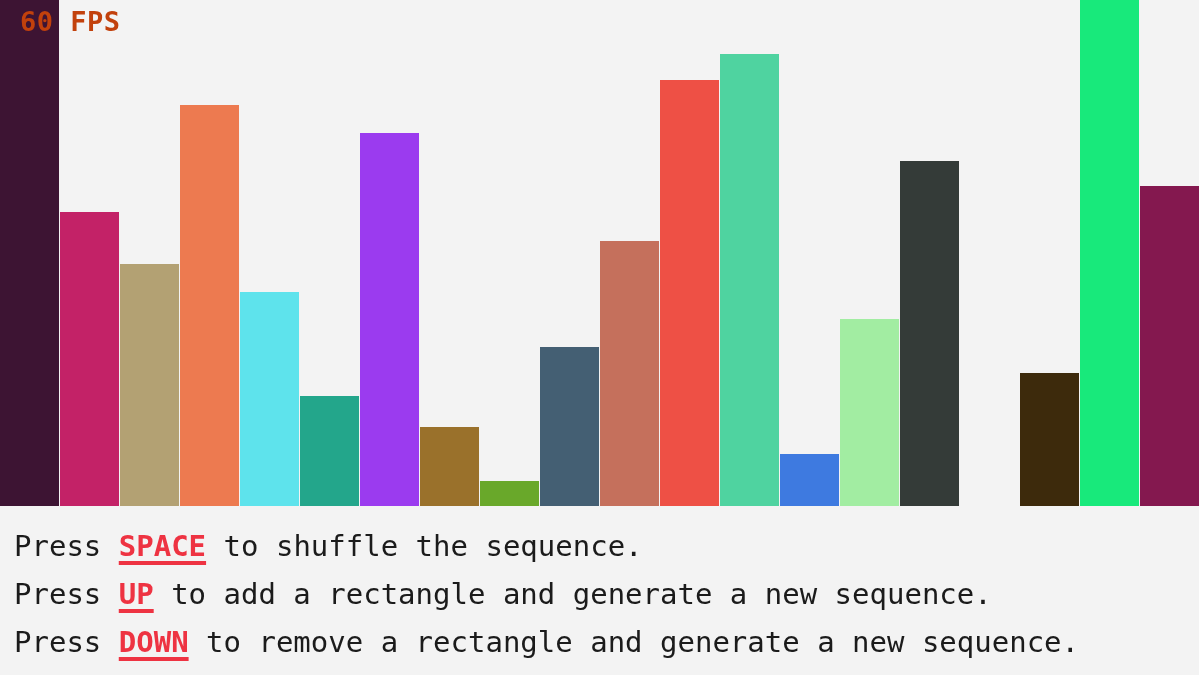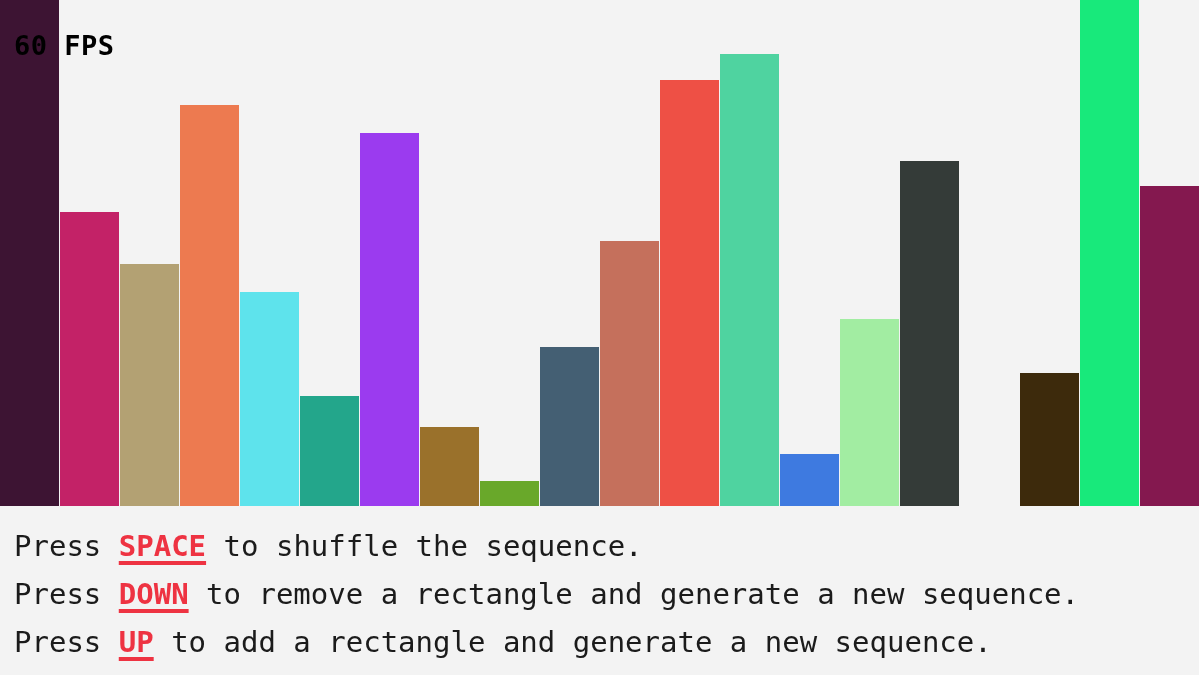--- a/index.html
+++ b/index.html
@@ -38,23 +38,22 @@
     position: absolute;
     top: 8px;
     font-family: "DejaVu Sans Mono", monospace;
     font-size: 27px;
     font-weight: 700;
     letter-spacing: 0.5px;
     line-height: 1;
     white-space: nowrap;
   }
   #fps-counter {
-    left: 14px;
-    color: #000000;
-    margin-top: 24px;
+    left: 20px;
+    color: #c2410c;
   }
   #rect-count {
     right: 8px;
     color: #1b1b1b;
   }
 
   
   #instructions {
     position: absolute;
     left: 0;
@@ -107,17 +106,17 @@
       <div class="bar" style="left: 1020px; width: 59px; height: 133px; background: rgb(61, 42, 12);"></div>
       <div class="bar" style="left: 1080px; width: 59px; height: 506px; background: rgb(24, 233, 123);"></div>
       <div class="bar" style="left: 1140px; width: 59px; height: 320px; background: rgb(132, 24, 79);"></div>
     </div>
 
   <div class="hud" id="fps-counter">60 FPS</div>
 
 
   <div id="instructions">
       <div class="instruction-line"><span>Press </span><span class="key">SPACE</span><span> to shuffle the sequence.</span></div>
+      <div class="instruction-line"><span>Press </span><span class="key">UP</span><span> to add a rectangle and generate a new sequence.</span></div>
       <div class="instruction-line"><span>Press </span><span class="key">DOWN</span><span> to remove a rectangle and generate a new sequence.</span></div>
-      <div class="instruction-line"><span>Press </span><span class="key">UP</span><span> to add a rectangle and generate a new sequence.</span></div>
     </div>
 
 </div>
 
 </body></html>

